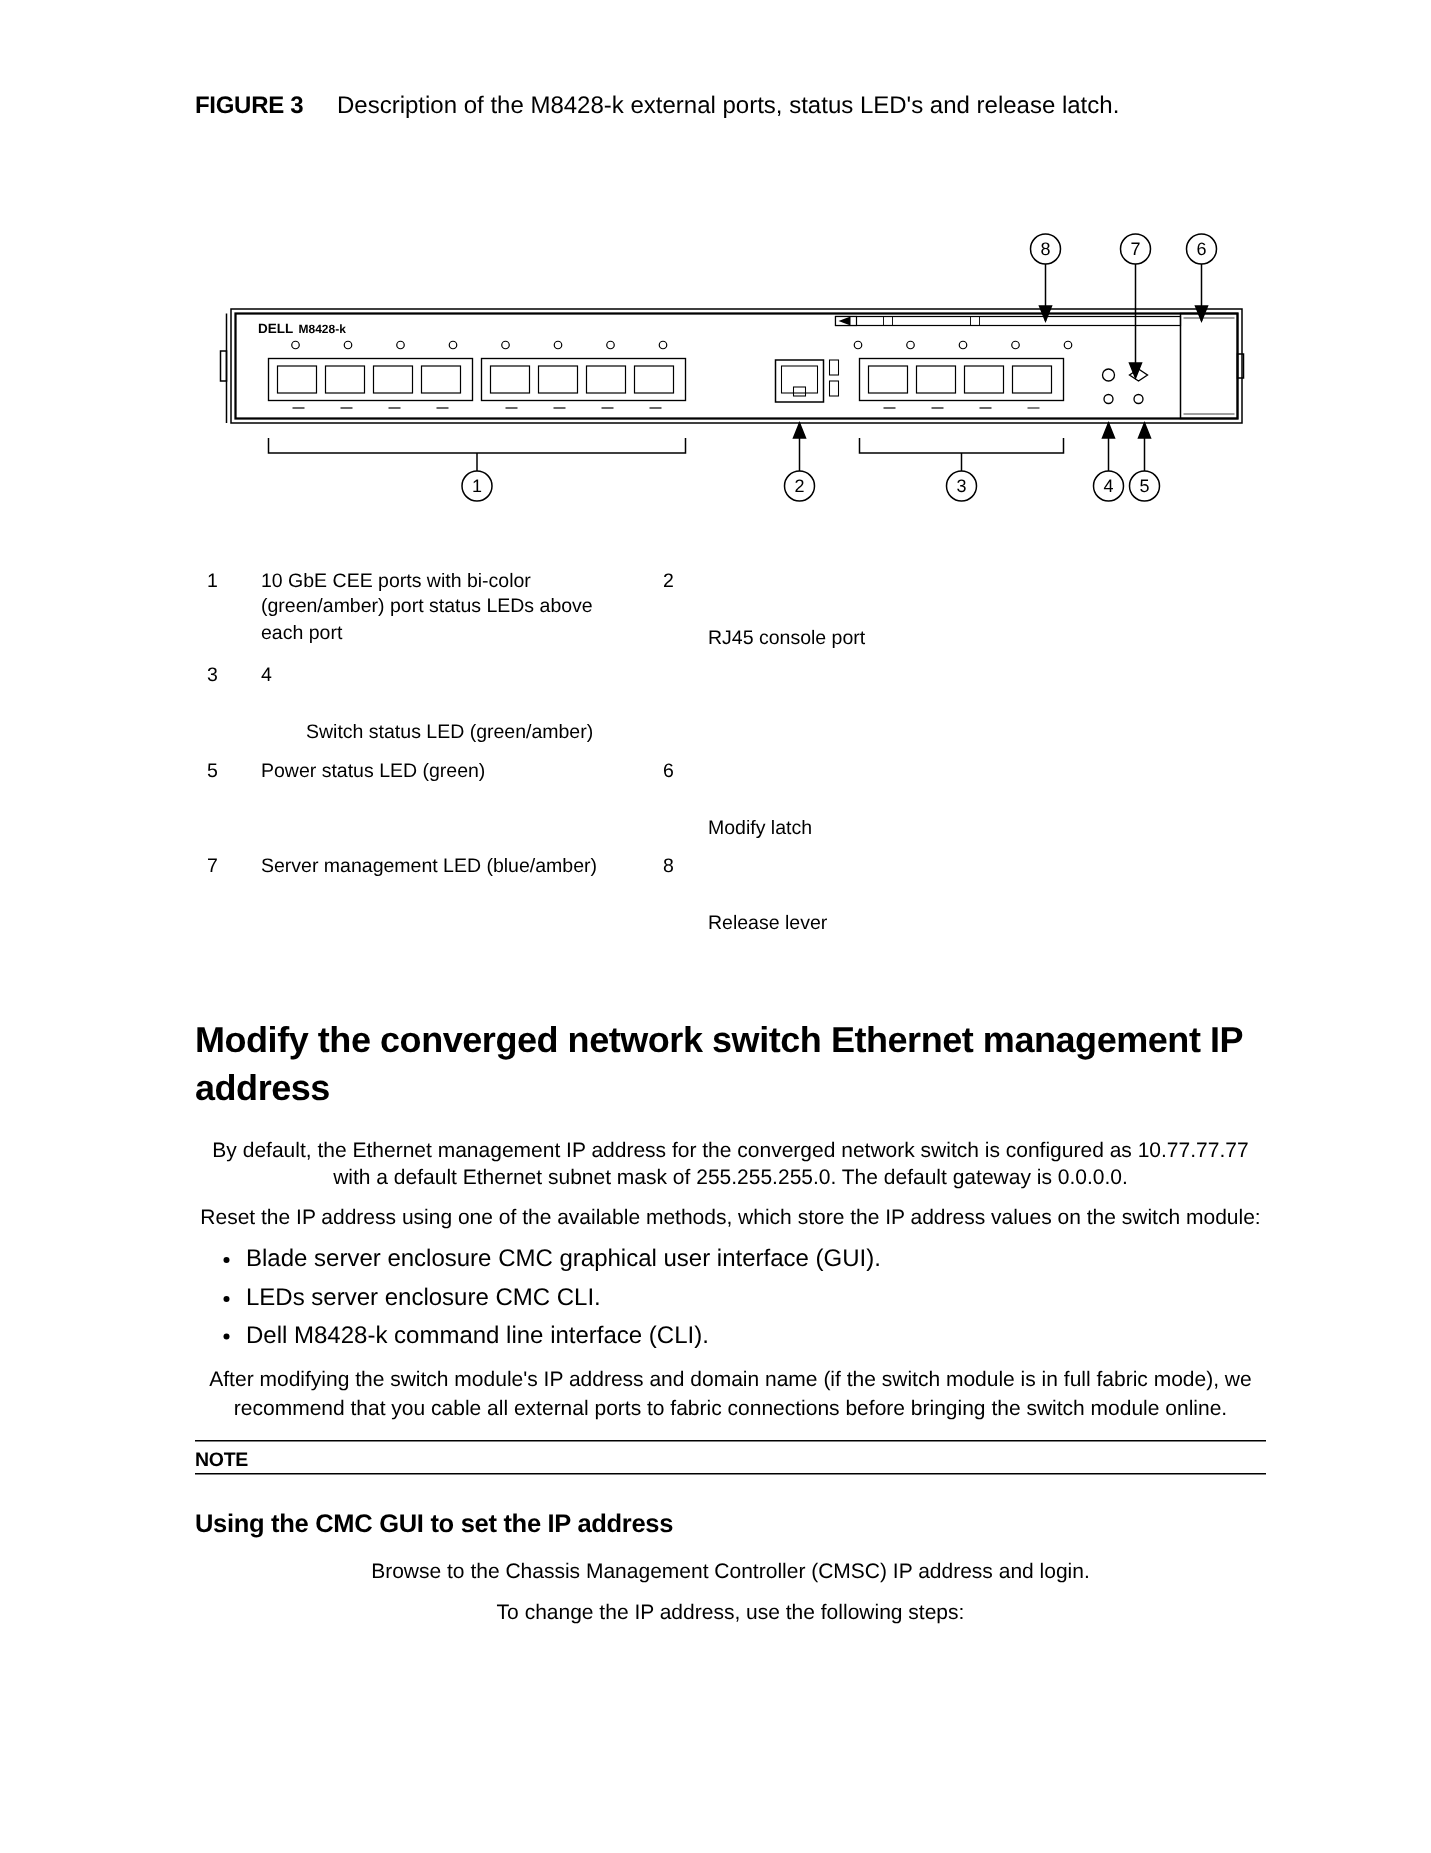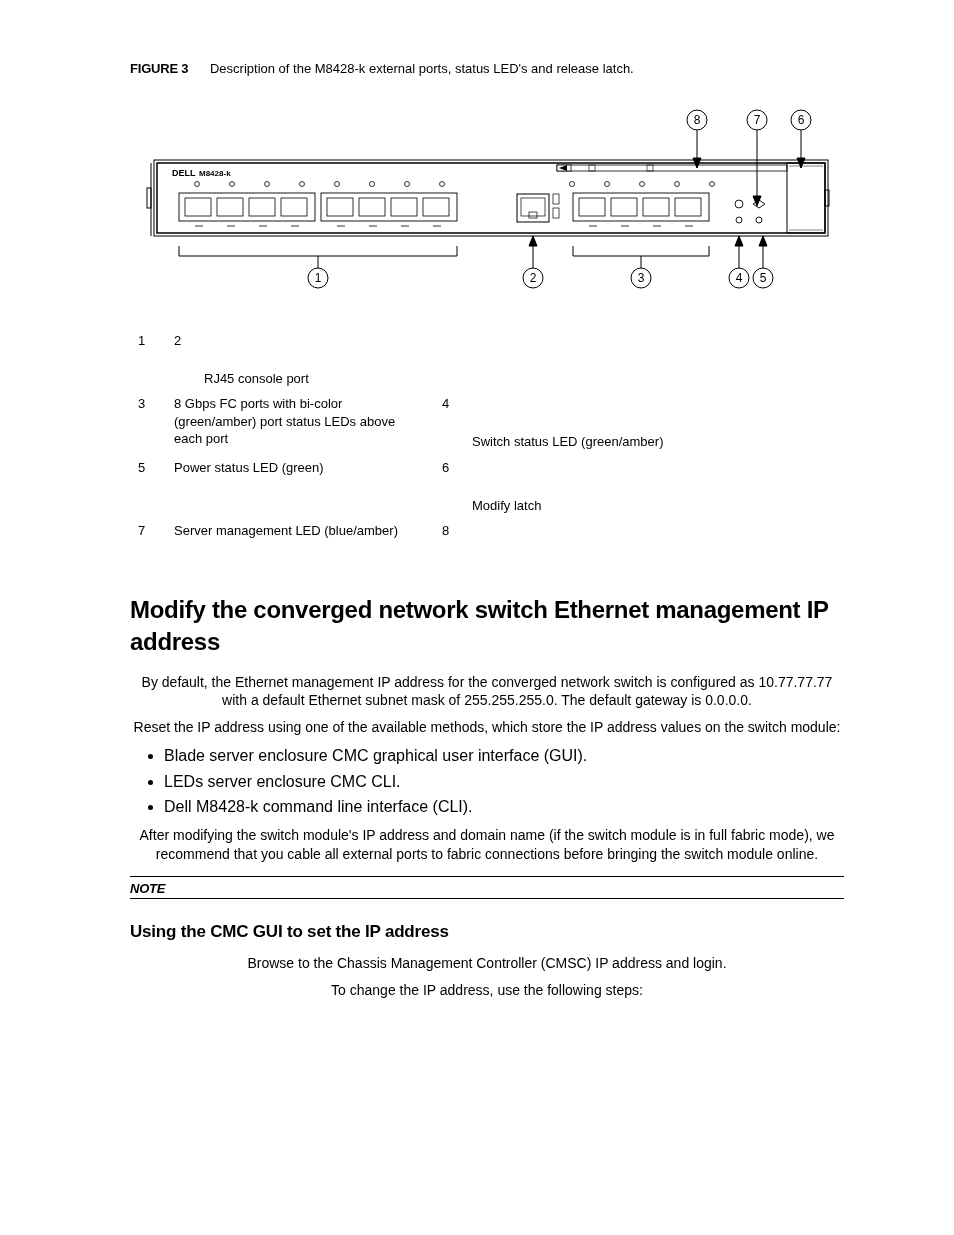--- a/index.html
+++ b/index.html
@@ -7,22 +7,22 @@
     font-size: 14px;
     color: #000;
     margin: 0;
     padding: 60px 110px 60px 130px;
     line-height: 1.35;
     width: 954px;
     box-sizing: border-box;
     background: #fff;
   }
   .figure-caption {
-    font-size: 13px;
-    margin-bottom: 30px;
+    font-size: 16px;
+    margin-bottom: 72px;
   }
   .figure-caption strong {
     font-weight: bold;
     letter-spacing: -0.2px;
     margin-right: 18px;
   }
   .hw-diagram {
     width: 700px;
     height: 200px;
     margin: 0 auto 20px auto;
@@ -49,21 +49,20 @@
     font-weight: bold;
     font-size: 17px;
     letter-spacing: -0.2px;
     margin: 22px 0 10px 0;
   }
   p { margin: 8px 0; font-size: 14px; line-height: 1.35; text-align: center; }
   ul { margin: 6px 0 6px 0; padding-left: 34px; }
   li { margin: 4px 0; font-size: 16px; }
   .note-block {
     margin-top: 12px;
-    font-style: italic;
   }
   .note-hr {
     border: none;
     border-top: 1.5px solid #000;
     margin: 0;
     width: 100%;
   }
   .note-label {
     font-weight: bold;
     font-size: 13px;
@@ -215,39 +214,40 @@
     <line x1="626" y1="128" x2="626" y2="160"></line>
     <polygon points="626,128 622,138 630,138" fill="#000"></polygon>
     <circle cx="626" cy="170" r="10" fill="#fff"></circle>
       <text x="626" y="174" text-anchor="middle" font-size="12" font-family="Arial" fill="#000" stroke="none">5</text>
   </g>
 </svg>
 
 <div>
 <div class="legend-row">
       <div class="n1">1</div>
+      <div class="t1">10 GbE CEE ports with bi-color (green/amber) port status LEDs above each port</div>
       <div class="n2">2</div>
       <div class="t2">RJ45 console port</div>
     </div>
     <div class="legend-row">
       <div class="n1">3</div>
-      <div class="t1">8 Gbps FC ports with bi-color (green/amber) port status LEDs above each port</div>
       <div class="n2">4</div>
       <div class="t2">Switch status LED (green/amber)</div>
     </div>
     <div class="legend-row">
       <div class="n1">5</div>
       <div class="t1">Power status LED (green)</div>
       <div class="n2">6</div>
       <div class="t2">Modify latch</div>
     </div>
     <div class="legend-row">
       <div class="n1">7</div>
       <div class="t1">Server management LED (blue/amber)</div>
       <div class="n2">8</div>
+      <div class="t2">Release lever</div>
     </div>
   </div>
 
 <h1>Modify the converged network switch Ethernet management IP address</h1>
 <p>By default, the Ethernet management IP address for the converged network switch is configured as 10.77.77.77 with a default Ethernet subnet mask of 255.255.255.0. The default gateway is 0.0.0.0.</p>
 <p>Reset the IP address using one of the available methods, which store the IP address values on the switch module:</p>
 <ul>
     <li>Blade server enclosure CMC graphical user interface (GUI).</li>
     <li>LEDs server enclosure CMC CLI.</li>
     <li>Dell M8428-k command line interface (CLI).</li>

